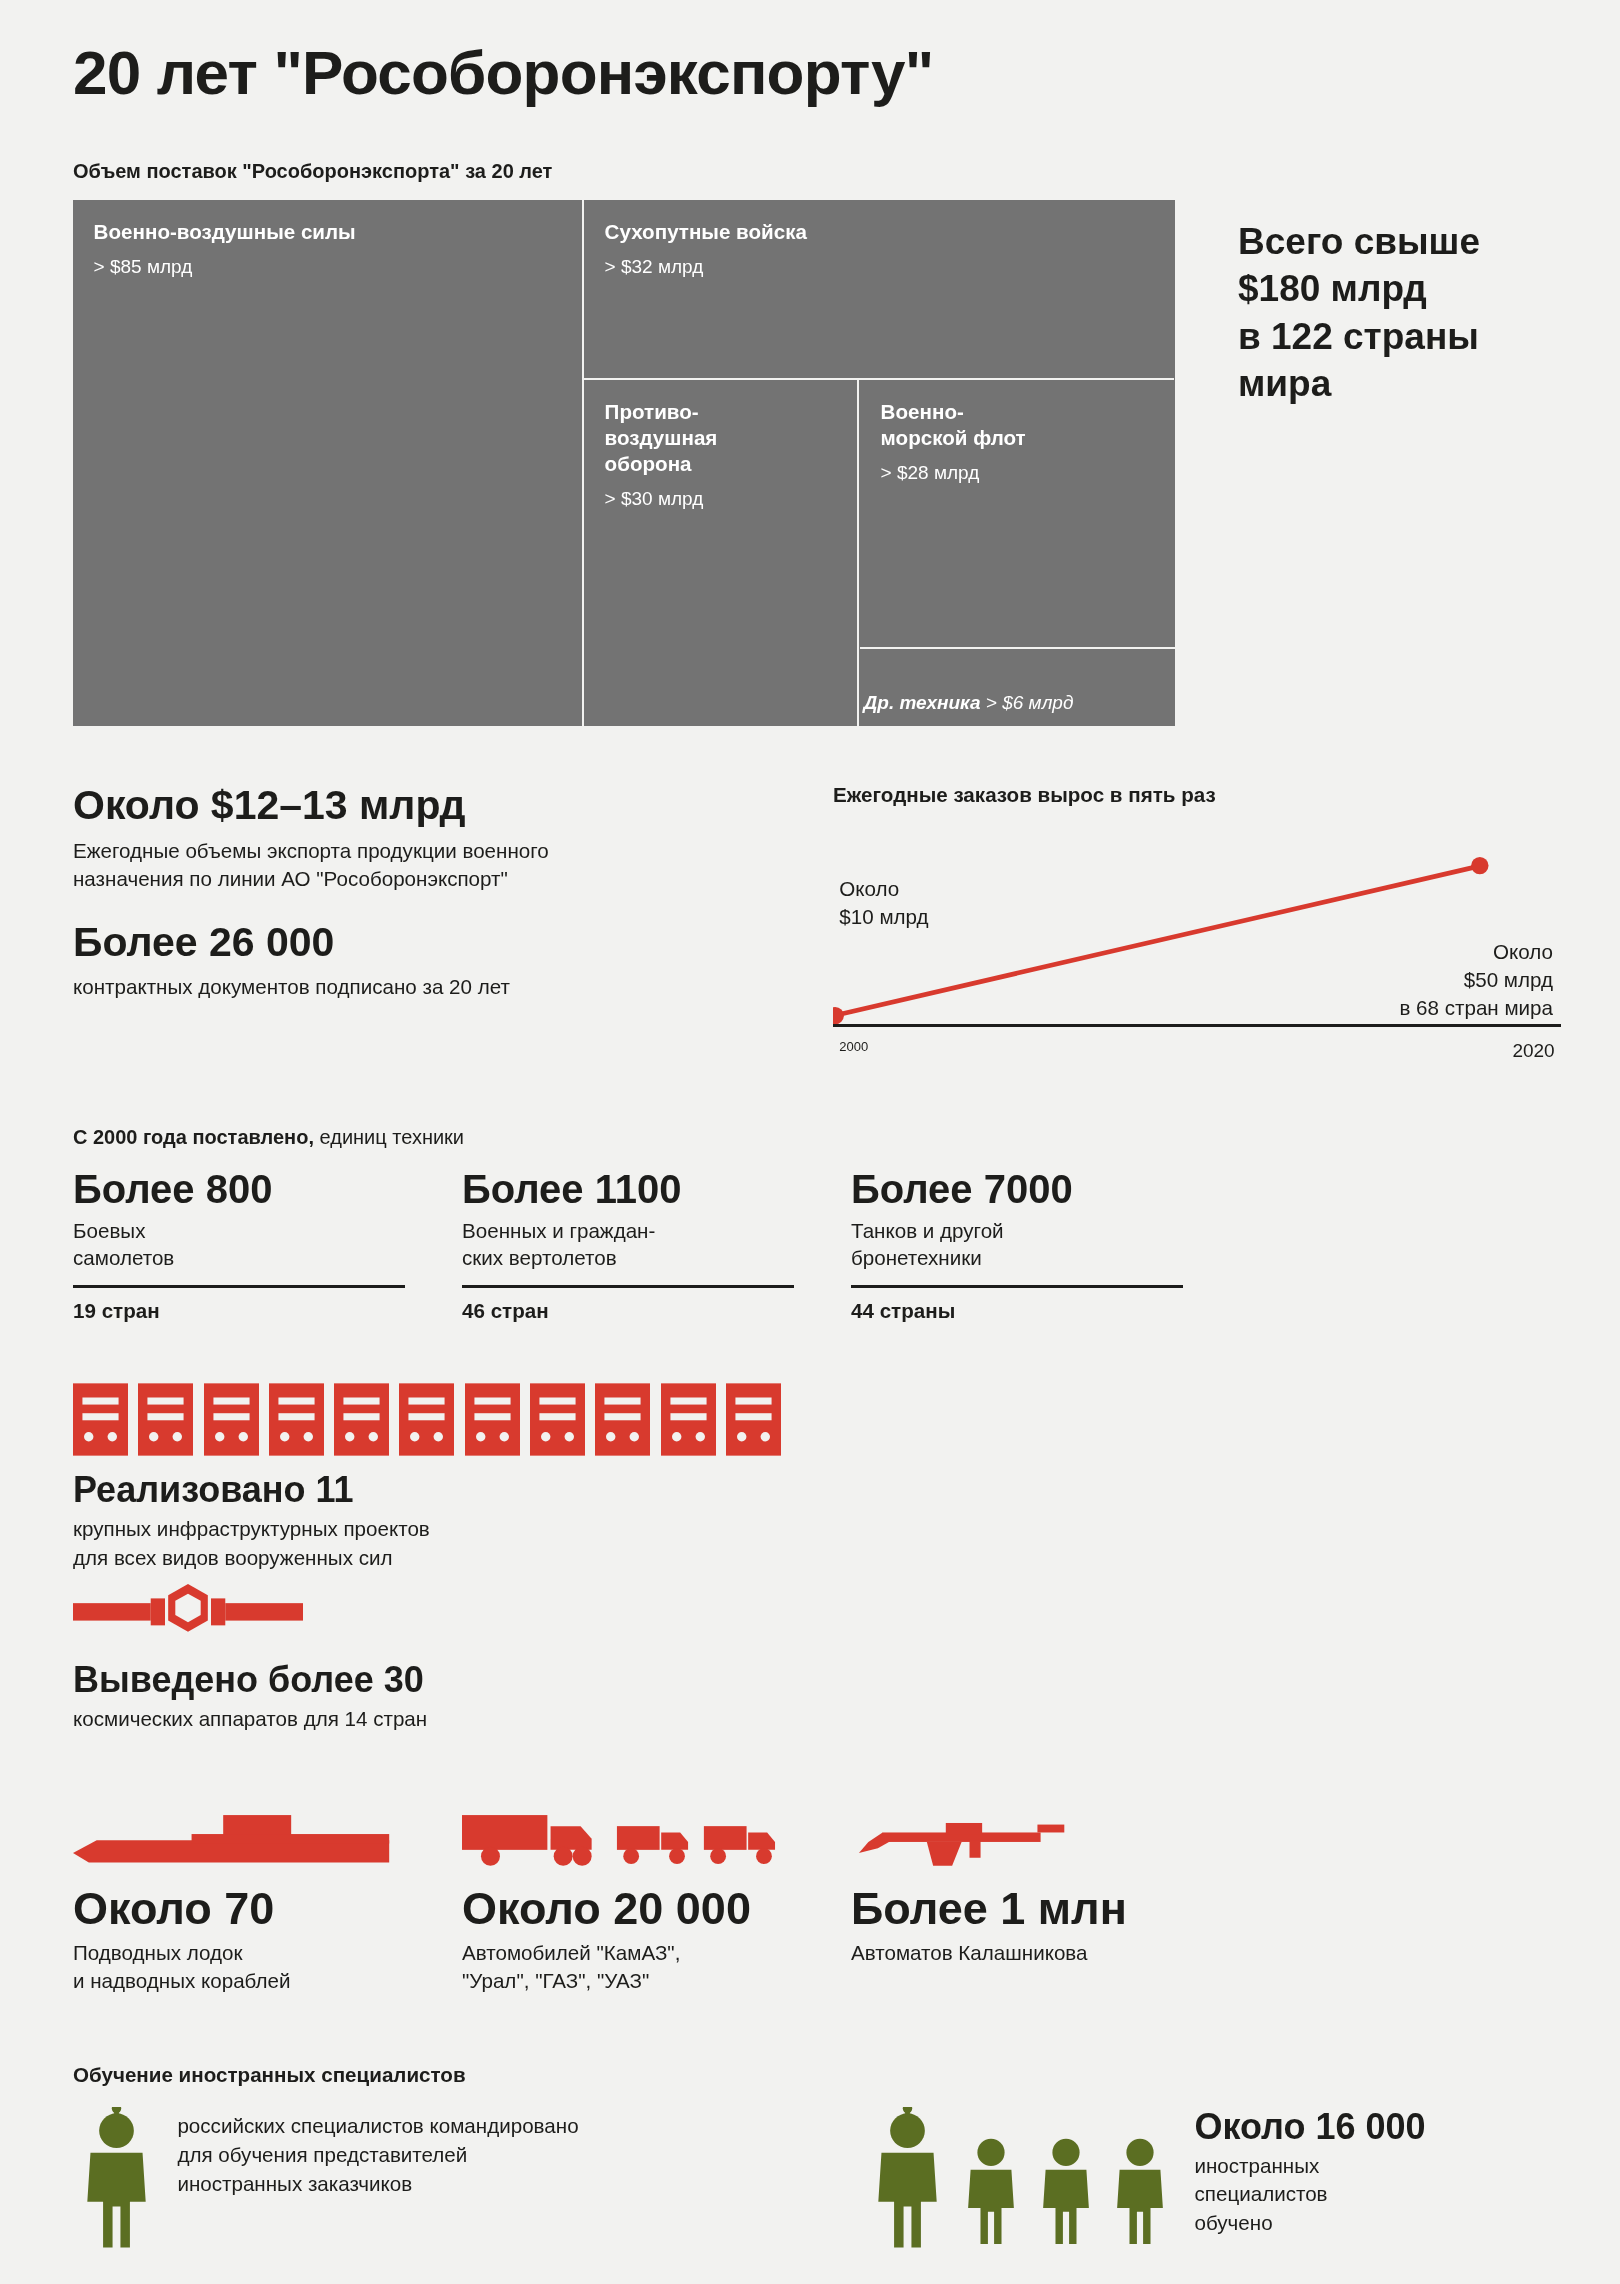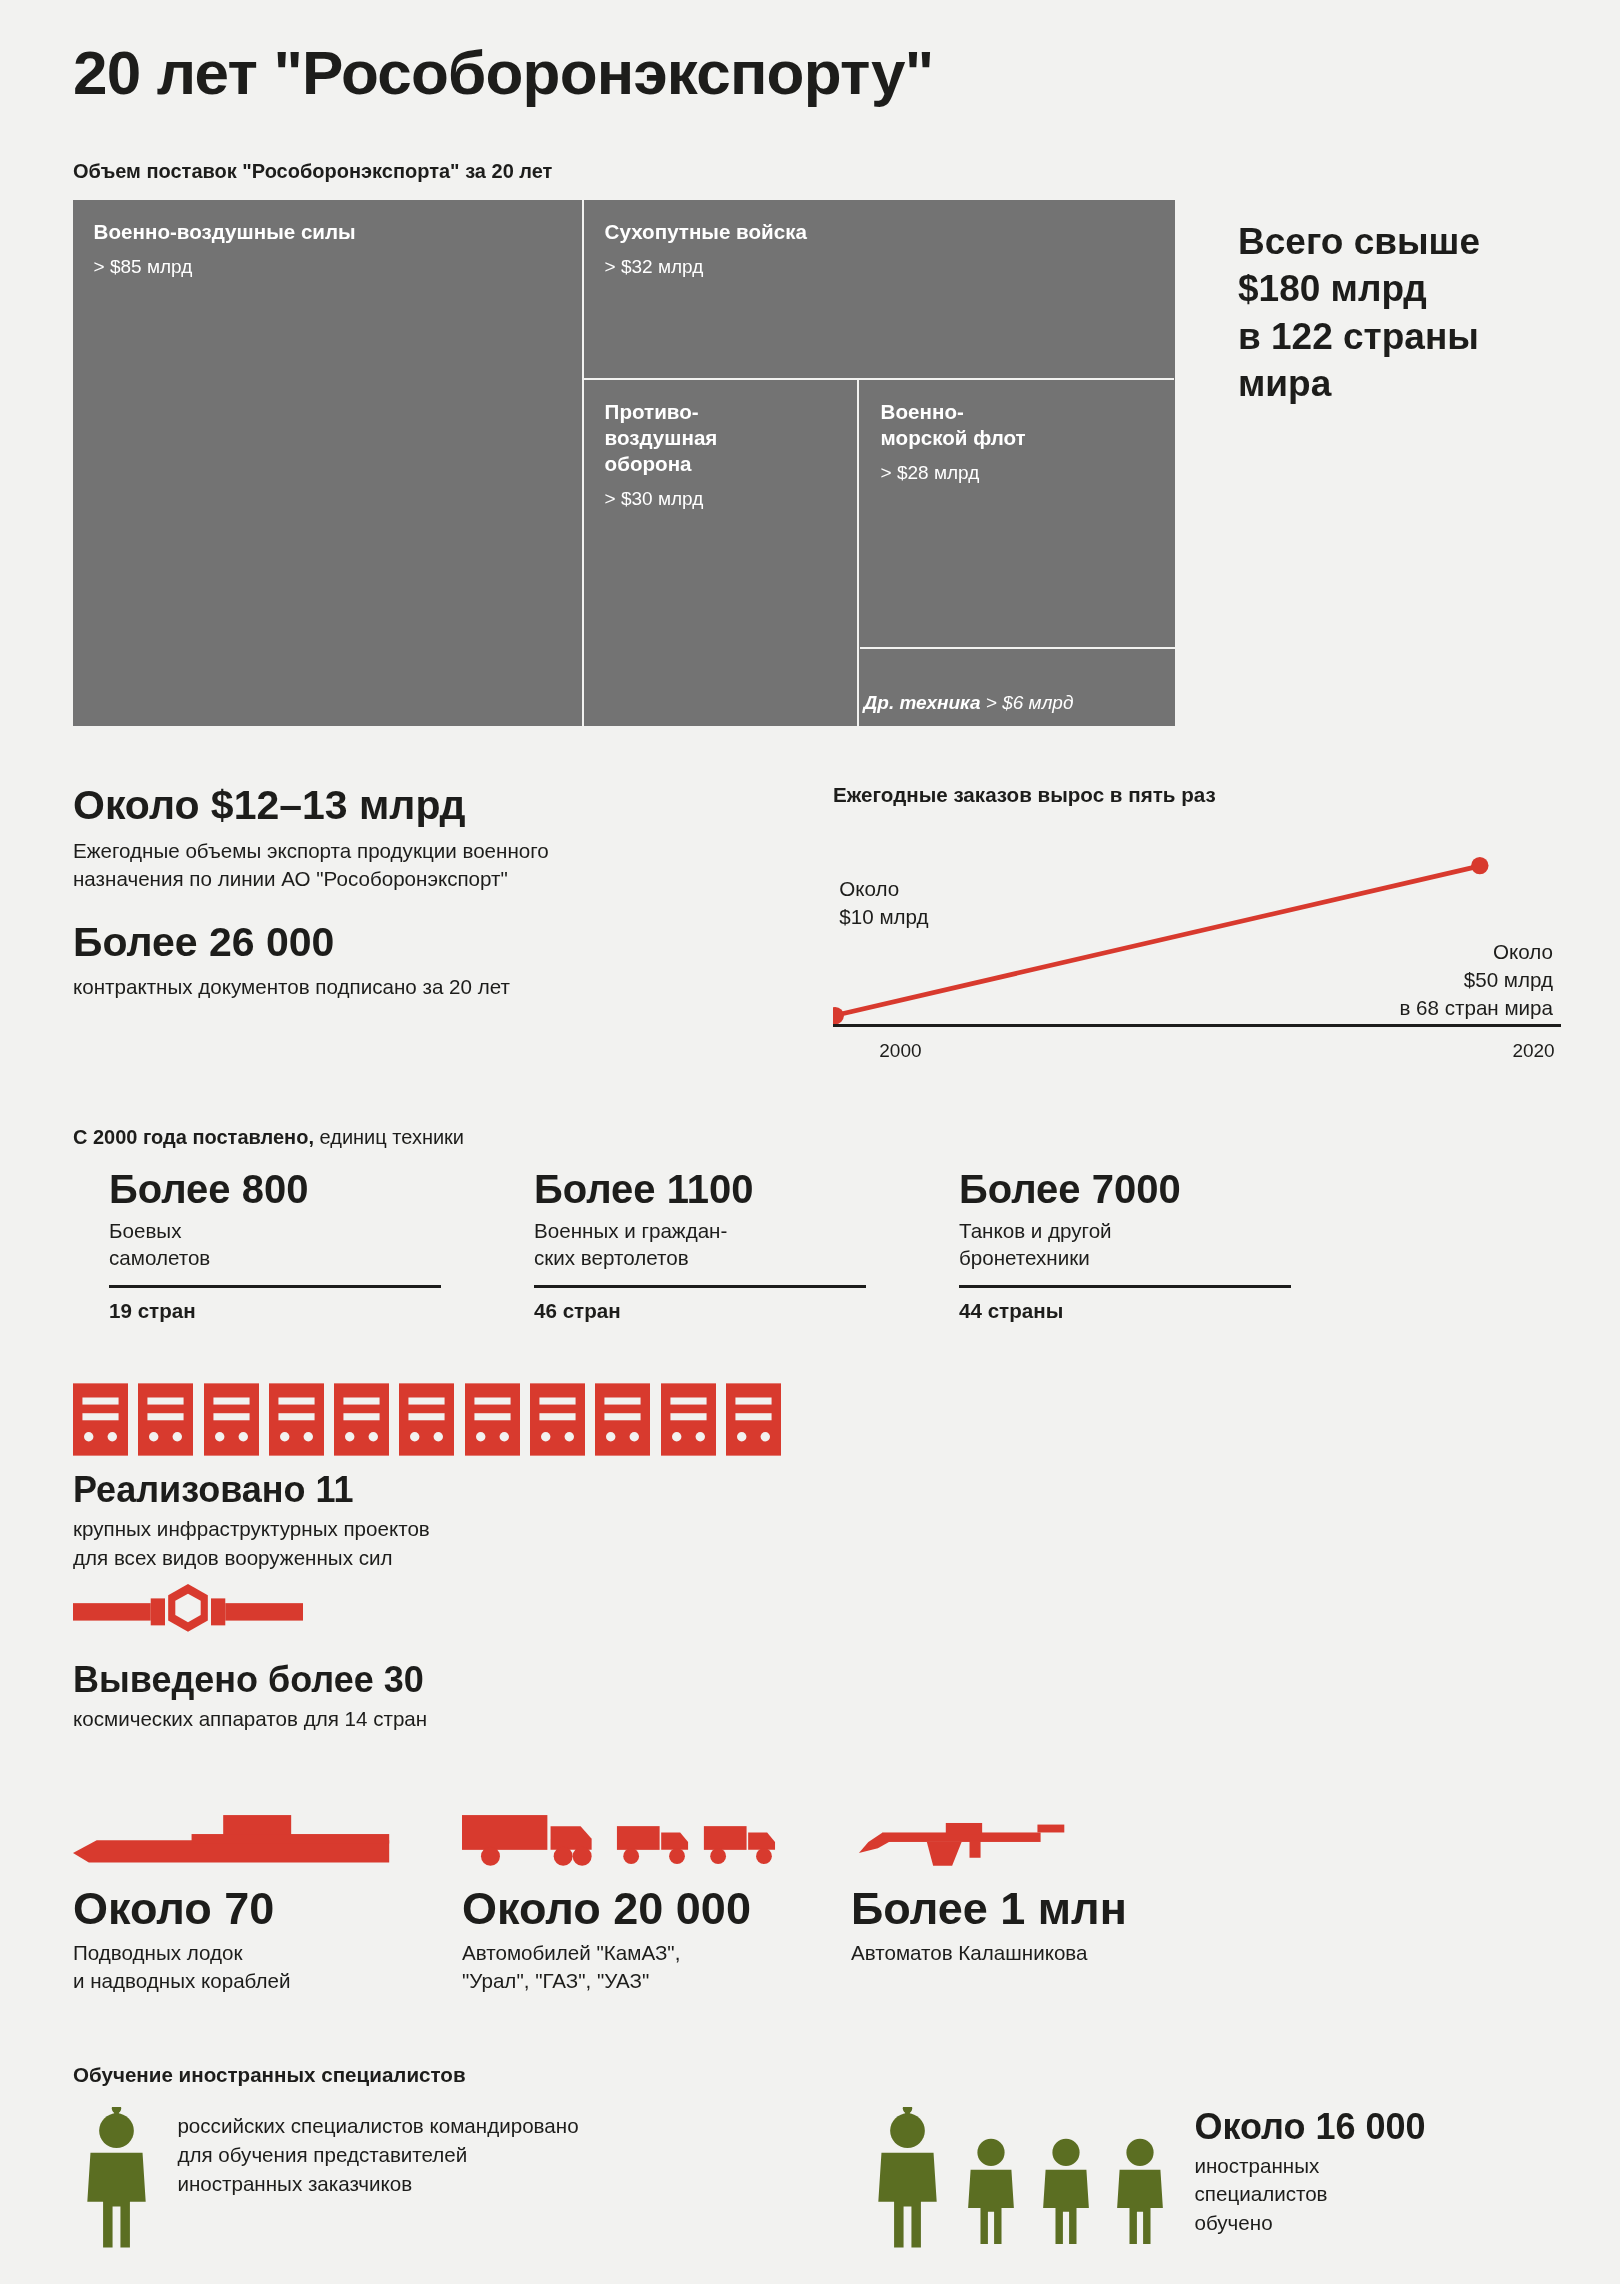--- a/index.html
+++ b/index.html
@@ -126,39 +126,38 @@
     height: 237px;
   }
   .chart-wrap svg { display: block; }
   .chart-lbl {
     position: absolute;
     font-size: 20.6px;
     line-height: 1.35;
   }
   #lbl-left  { left: 6.3px; top: 41px; }
   #lbl-right { right: 8px; top: 104px; text-align: right;}
-  #lbl-2000  { left: 6.3px; top: 204px; font-size: 19px; margin-left: 40px;}
+  #lbl-2000  { left: 6.3px; top: 204px; font-size: 13px;}
   #lbl-2020  { right: 6.3px; top: 204px; font-size: 19px;}
   .axis-line {
     position: absolute;
     left: 0; right: 0;
     top: 190px;
     height: 2.4px;
     background: #1d1d1b;
   }
 
   
   .deliv {
     display: flex;
     margin-top: 6.3px;
   }
   .deliv-col {
     width: 389px;
     flex: 0 0 auto;
-    margin-left: 36px;
   }
   .deliv-num {
     font-size: 40px;
     font-weight: bold;
     line-height: 1.1;
   }
   .deliv-desc {
     font-size: 20.6px;
     line-height: 1.32;
     margin-top: 6.3px;

